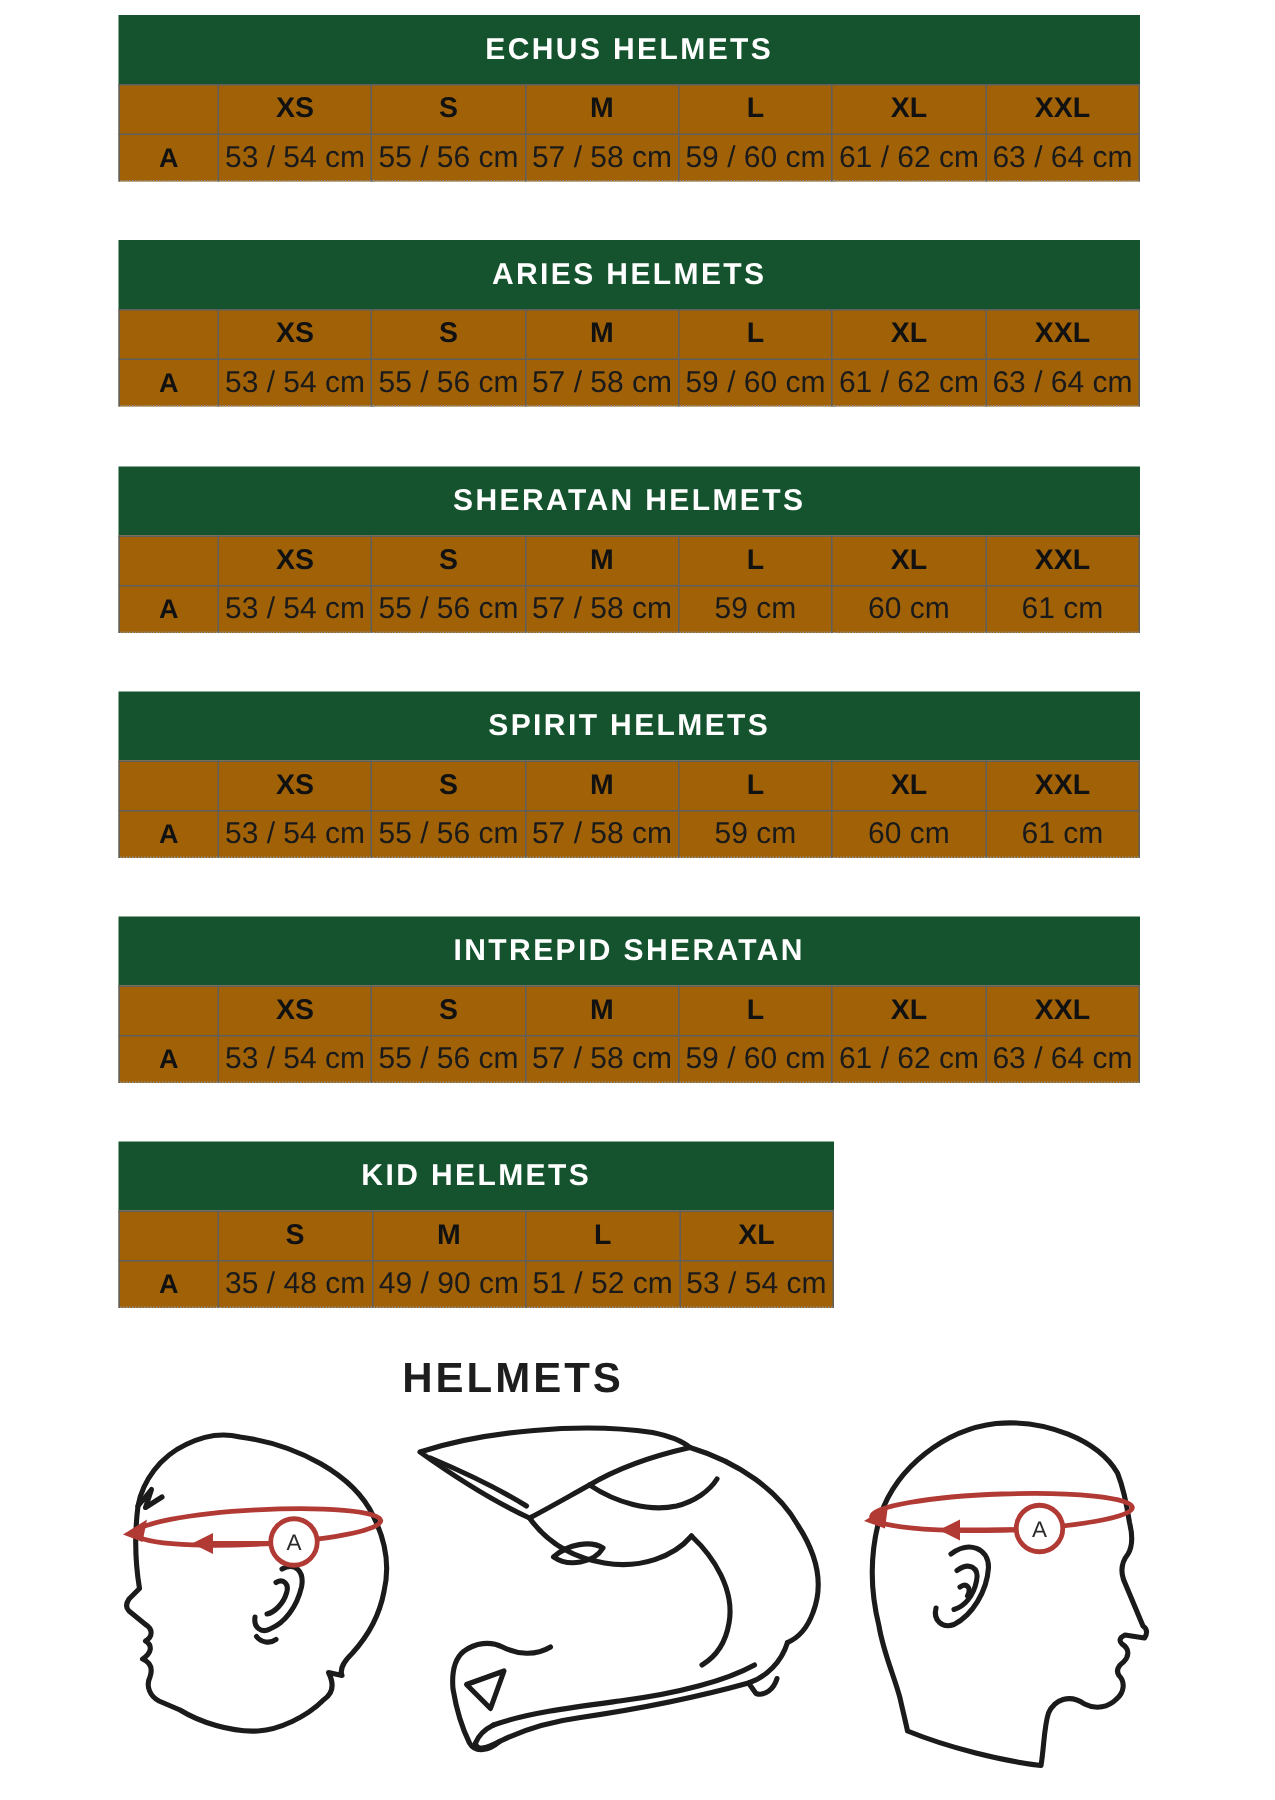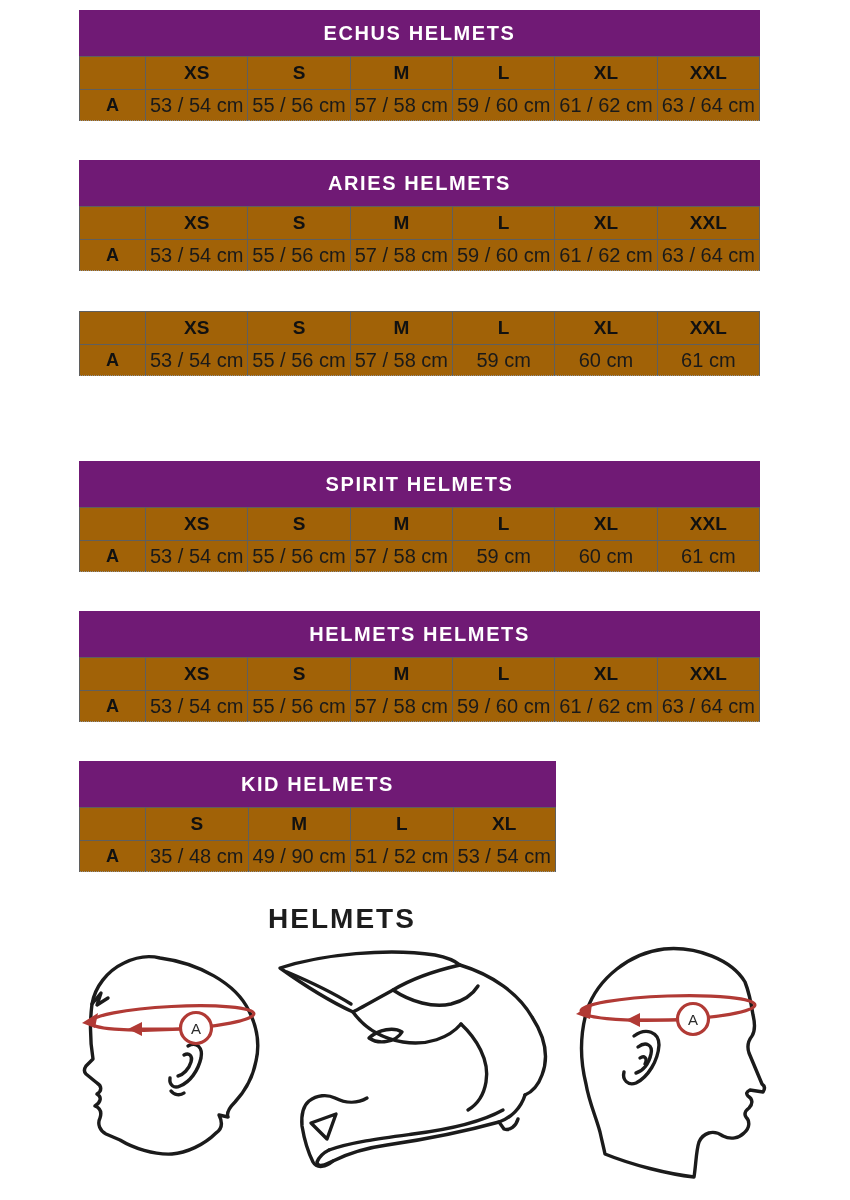--- a/index.html
+++ b/index.html
@@ -3,21 +3,21 @@
 <meta charset="utf-8">
 <style>
   html,body{margin:0;padding:0;background:#ffffff;}
   body{width:850px;height:1200px;position:relative;overflow:hidden;
        font-family:"Liberation Sans","DejaVu Sans",sans-serif;color:#161616;}
 
   .size-table{position:absolute;left:79px;width:681px;}
   .size-table.kid{width:477px;}
   .t0{top:10px}.t1{top:160px}.t2{top:311px}.t3{top:461px}.t4{top:611px}.t5{top:761px}
 
-  .title-bar{height:46px;background:#701a75;color:#ffffff;display:flex;
+  .title-bar{height:46px;background:#14532d;color:#ffffff;display:flex;
              align-items:center;justify-content:center;font-weight:700;
              font-size:20px;letter-spacing:1.6px;}
 
   table{border-collapse:collapse;width:100%;table-layout:fixed;background:#a16207;}
   col.label-col{width:66px;}
   th,td{border:1px solid #5f5f5f;text-align:center;padding:0;}
   th{height:32px;font-size:19px;font-weight:700;color:#111;}
   td{height:30px;font-size:20px;font-weight:400;color:#1a1a1a;}
   td.row-label{font-size:18px;font-weight:700;color:#111;}
   tr.data-row td{border-bottom:1px dotted #8f8f8f;}
@@ -103,20 +103,21 @@
       <td>57 / 58 cm</td>
       <td>59 / 60 cm</td>
       <td>61 / 62 cm</td>
       <td>63 / 64 cm</td>
     </tr>
   </tbody>
     </table>
 </div>
 
 <div class="size-table t2">
+  <div class="title-bar">SHERATAN HELMETS</div>
   <table>
     <colgroup>
         <col class="label-col">
         <col>
         <col>
         <col>
         <col>
         <col>
         <col>
       </colgroup>
@@ -172,21 +173,21 @@
       <td>57 / 58 cm</td>
       <td>59 cm</td>
       <td>60 cm</td>
       <td>61 cm</td>
     </tr>
   </tbody>
     </table>
 </div>
 
 <div class="size-table t4">
-  <div class="title-bar">HELMETS HELMETS</div>
+  <div class="title-bar">INTREPID SHERATAN</div>
   <table>
     <colgroup>
         <col class="label-col">
         <col>
         <col>
         <col>
         <col>
         <col>
         <col>
       </colgroup>

